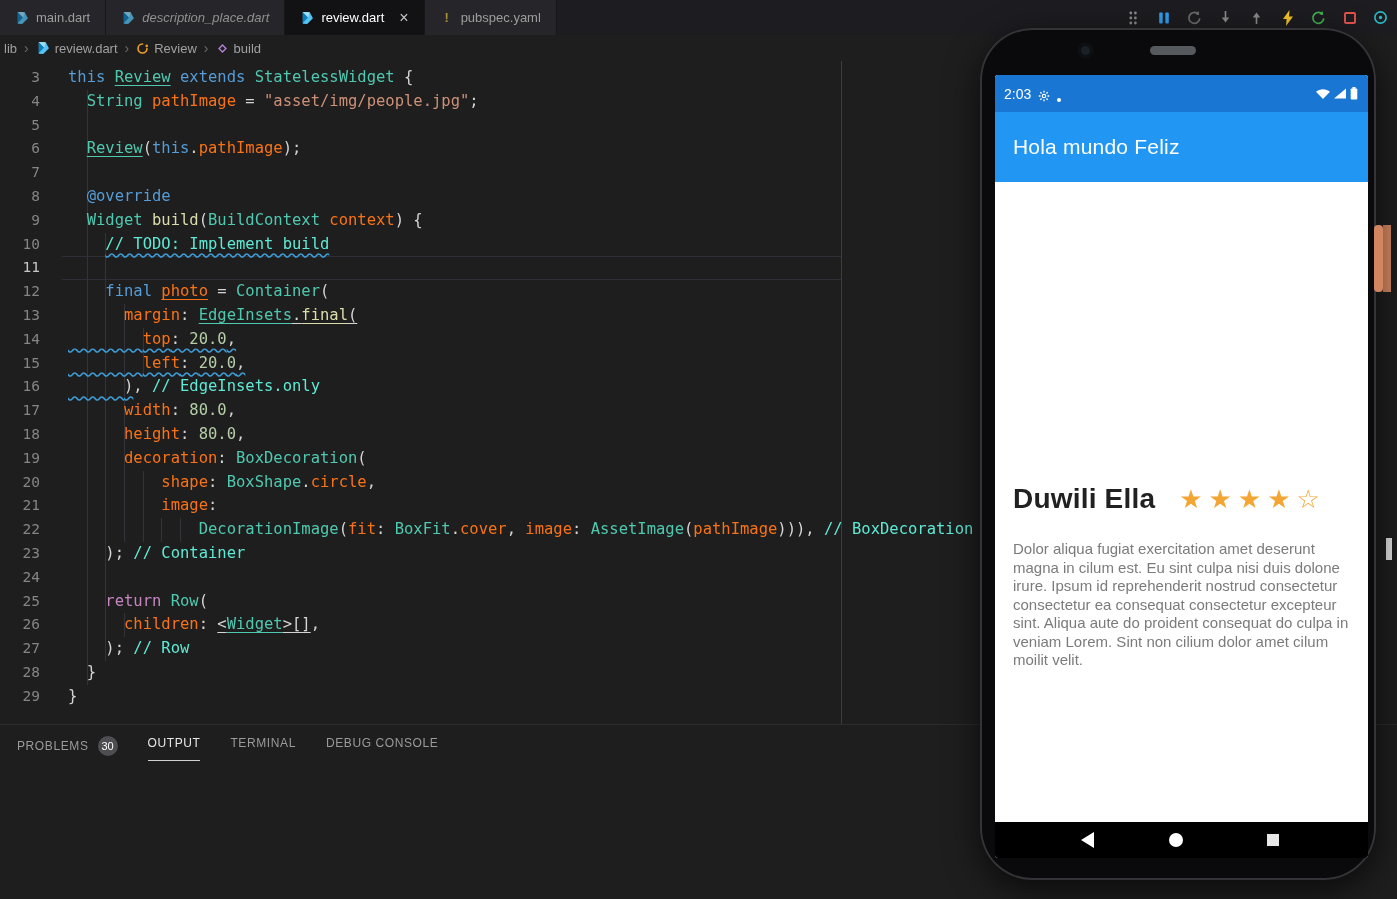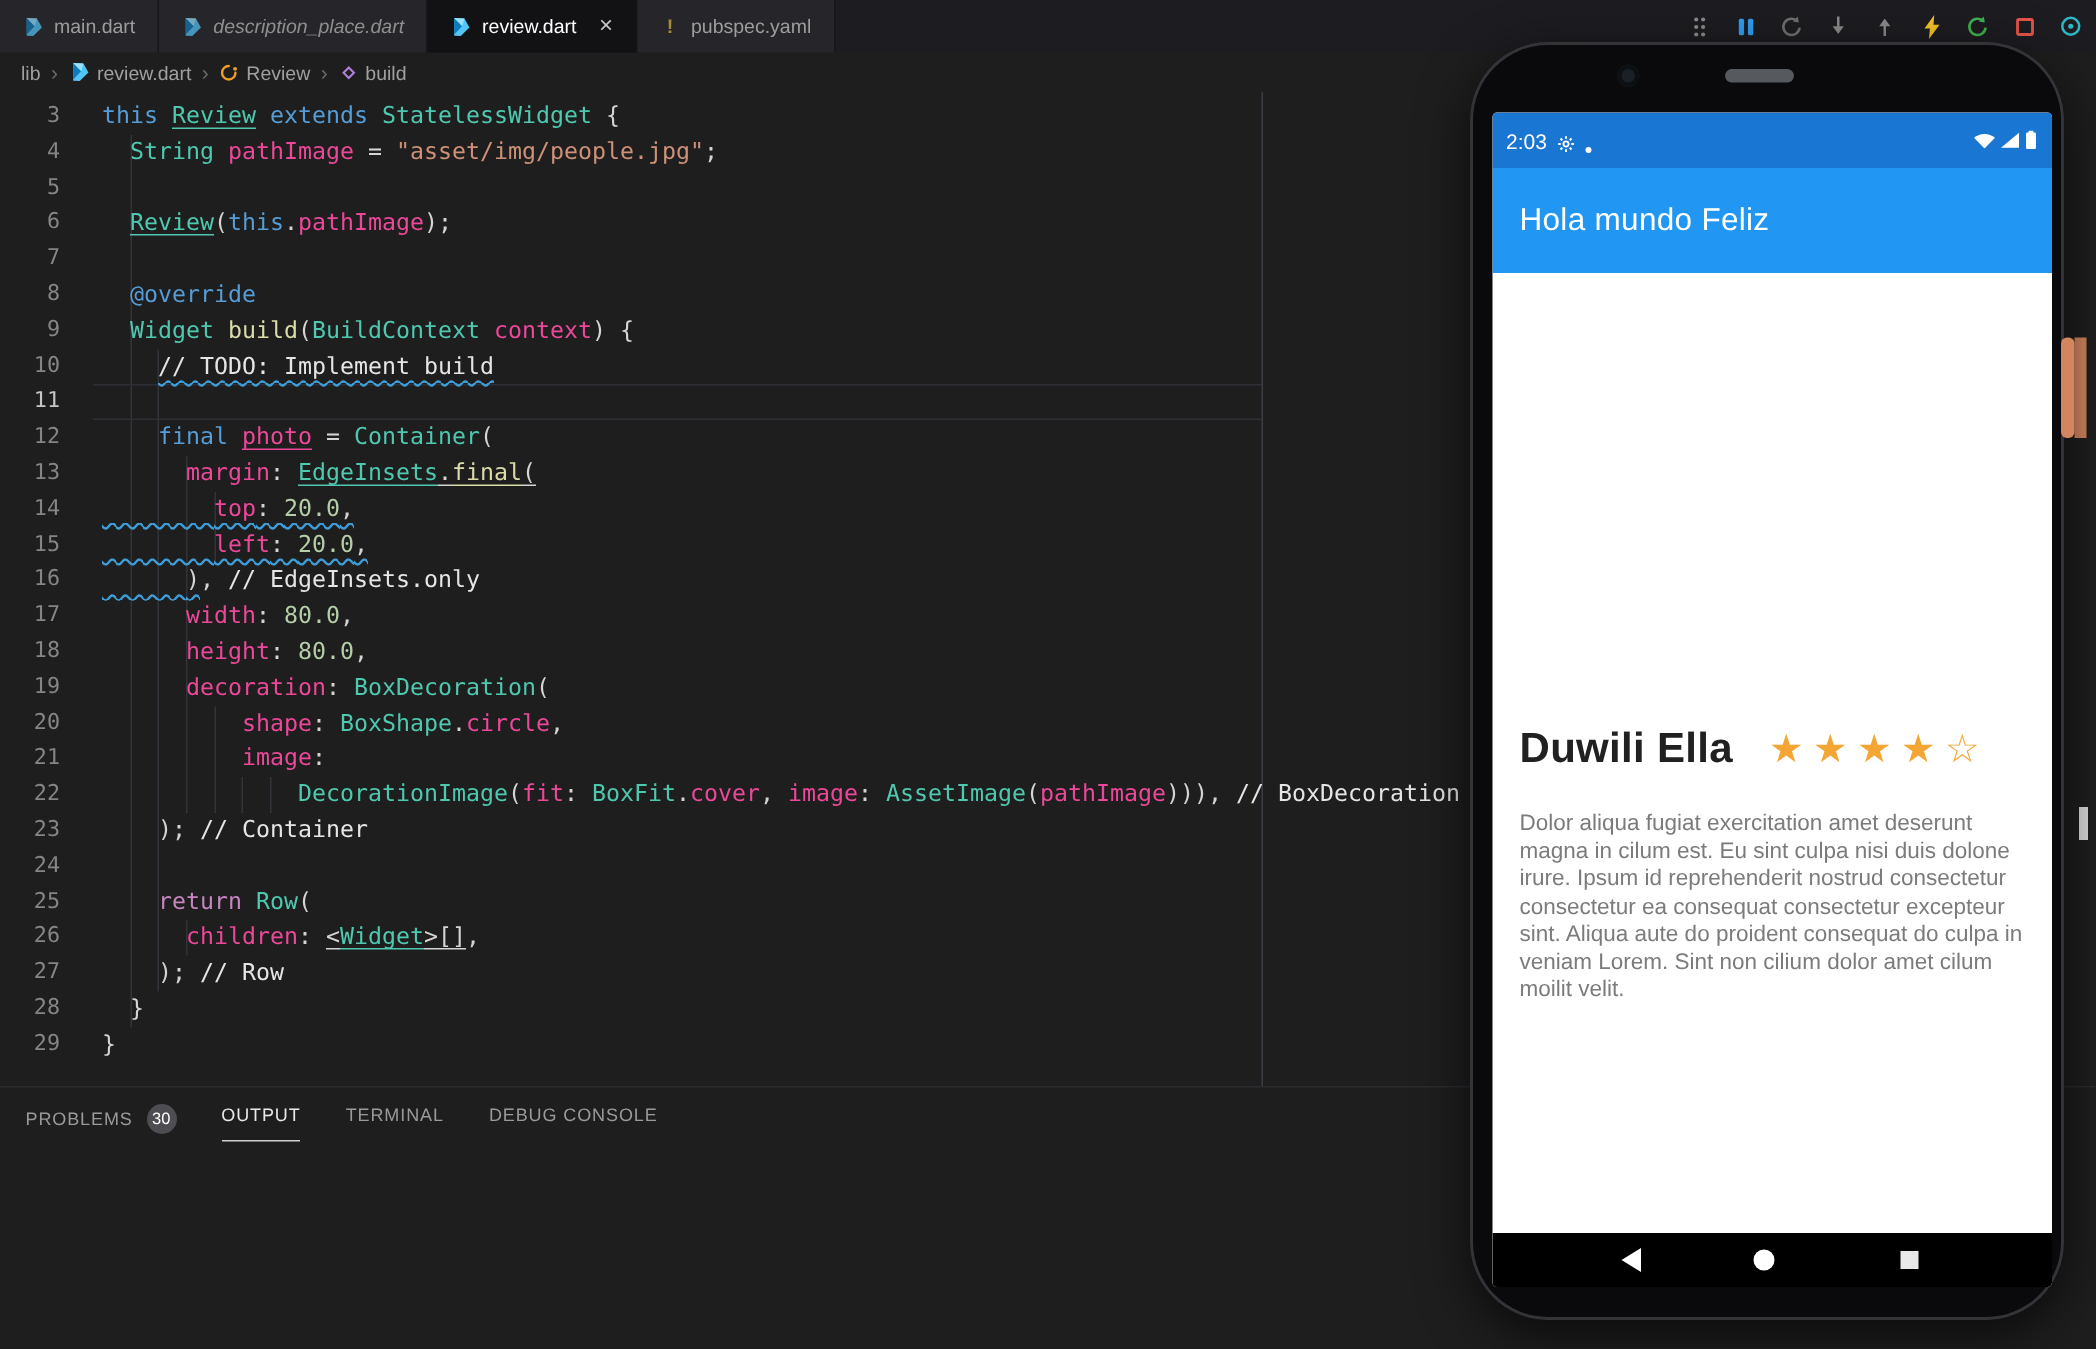--- a/index.html
+++ b/index.html
@@ -23,21 +23,21 @@
   .tab.inactive .tab-icon, .tab.preview .tab-icon { opacity:.7; }
   .tab-close { margin-left:8px; font-size:16px; color:#c5c5c5; line-height:1; }
 
   
   .dbg-toolbar { position:absolute; top:0; right:2px; height:35px; z-index:6;
     display:flex; align-items:center; gap:14px; padding:0 6px; }
   .dbg-icon { display:inline-flex; width:17px; height:17px; align-items:center; justify-content:center; cursor:pointer; }
 
   
   .breadcrumb { position:absolute; top:35px; left:0; right:0; height:26px;
-    display:flex; align-items:center; padding-left:14px; gap:5px;
+    display:flex; align-items:center; padding-left:4px; gap:5px;
     font-size:13px; color:#a0a0a0; background:#1e1e1e; }
   .bc-item { display:inline-flex; align-items:center; gap:5px; cursor:pointer; }
   .bc-sep { color:#6c6c6c; font-size:14px; padding:0 2px; }
 
   
   .editor { position:absolute; top:61px; left:0; right:0; height:663px;
     overflow:hidden; background:#1e1e1e;
     font-family:"DejaVu Sans Mono", monospace; font-size:15.5px; }
   .ruler { position:absolute; left:841px; top:0; bottom:0; width:1px; background:#3c3c42; }
   .indent-guide { position:absolute; width:1px; background:#33333a; }
@@ -46,24 +46,24 @@
   .code-row { position:absolute; left:0; right:0; height:23.8px; line-height:23.8px; }
   .gutter-num { position:absolute; left:0; width:40px; text-align:right;
     color:#858585; font-size:14.5px; cursor:pointer; }
   .gutter-num.cur { color:#c6c6c6; }
   .code-line { position:absolute; left:68px; white-space:pre; cursor:text; }
 
   .tok-kw  { color:#569cd6; }
   .tok-ctl { color:#c586c0; }
   .tok-typ { color:#4ec9b0; }
   .tok-fn  { color:#dcdcaa; }
-  .tok-vr  { color:#ec4899; }
+  .tok-vr  { color:#f97316; }
   .tok-str { color:#ce9178; }
   .tok-num { color:#b5cea8; }
-  .tok-com { color:#e5e5e5; }
+  .tok-com { color:#5eead4; }
   .tok-pln { color:#d4d4d4; }
   .tok-u { text-decoration:underline; text-underline-offset:3px; }
   .tok-w { text-decoration:underline wavy #3e9cd6; text-decoration-skip-ink:none; text-underline-offset:4px; }
 
   
   .ov-warning { position:absolute; left:1383px; top:225px; width:8px; height:67px; background:#d2855f; z-index:2; }
   .ov-cursor  { position:absolute; left:1386px; top:538px; width:6px; height:22px; background:rgba(255,255,255,.85); z-index:2; }
 
   
   .panel { position:absolute; top:724px; left:0; right:0; bottom:0;

